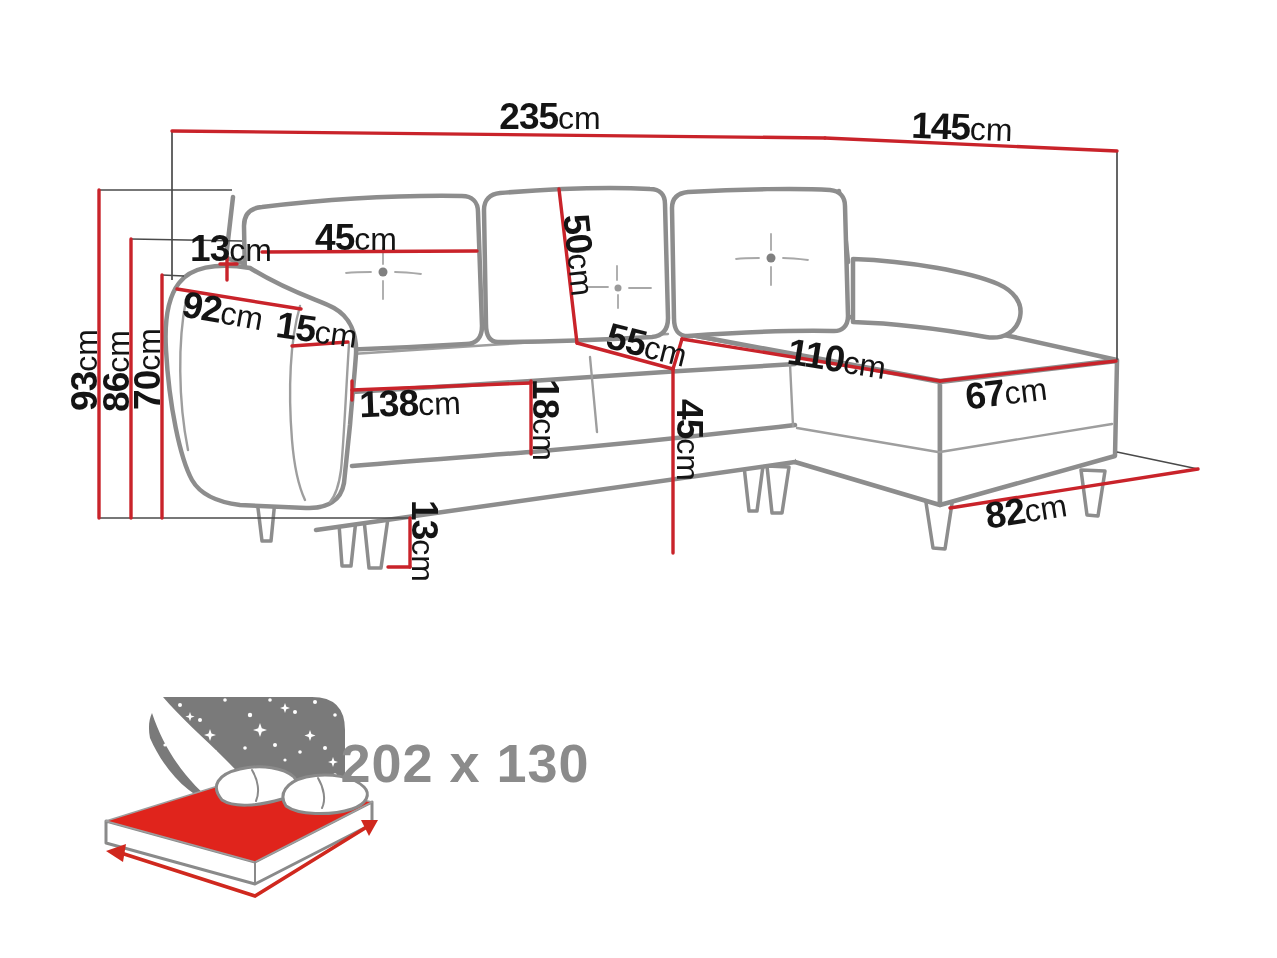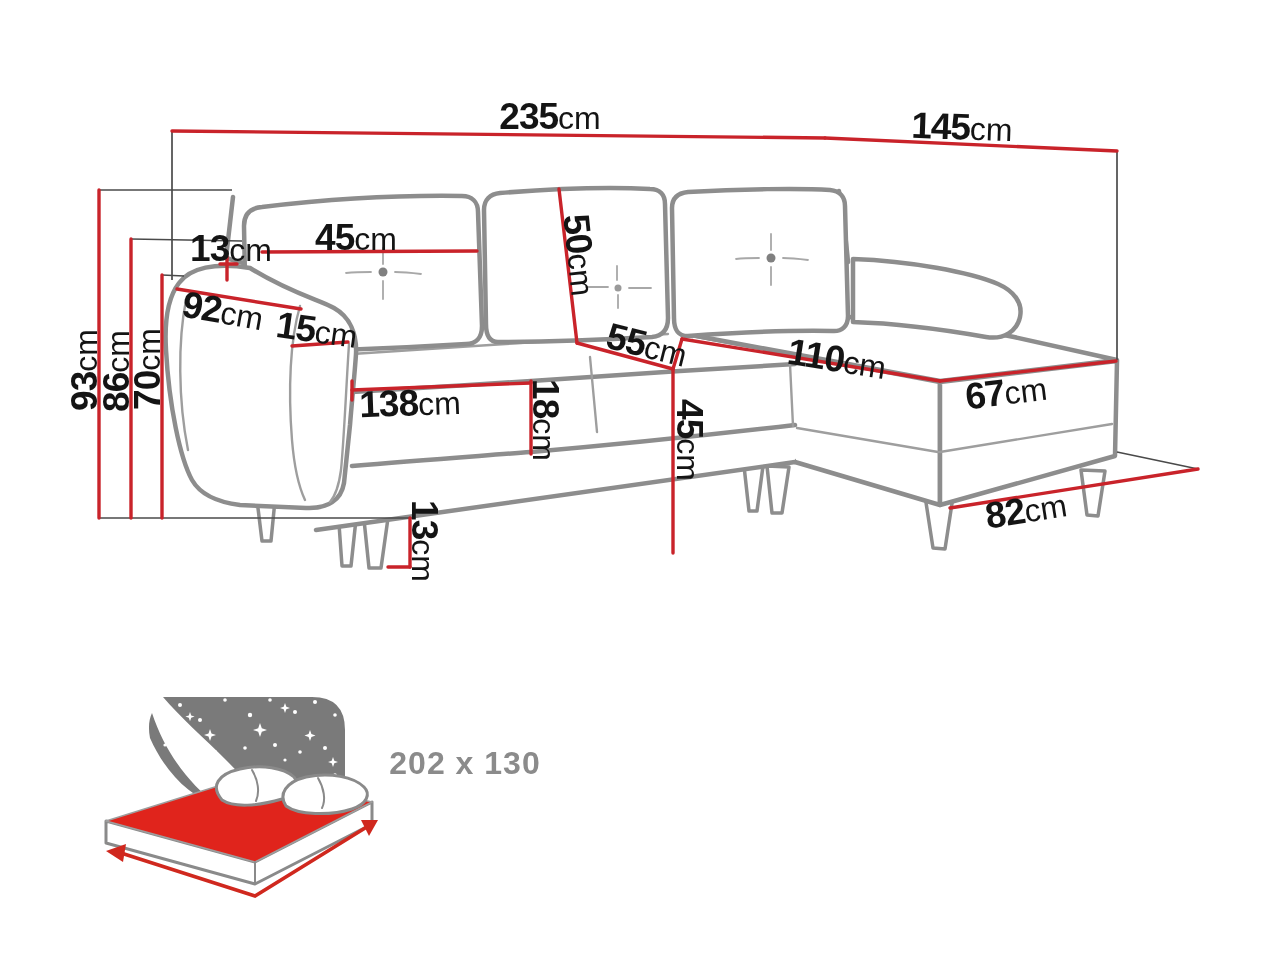--- a/index.html
+++ b/index.html
@@ -5,21 +5,21 @@
   html,body{margin:0;padding:0;background:#ffffff;}
   #stage{position:relative;width:1277px;height:958px;background:#ffffff;overflow:hidden;
          font-family:"Liberation Sans",sans-serif;padding-left:28px;}
   #stage svg{position:absolute;left:0;top:0;}
   
   .dim{position:absolute;transform:translate(-50%,-50%) rotate(var(--r,0deg));
        white-space:nowrap;font-weight:700;font-size:37px;color:#141414;
        letter-spacing:-1px;line-height:1;z-index:5;}
   .dim .unit{font-weight:400;font-size:32px;letter-spacing:0px;}
   .bed-size{position:absolute;transform:translate(-50%,-50%);white-space:nowrap;
-       font-weight:700;font-size:32px;color:#8b8b8b;letter-spacing:1px;z-index:5;}
+       font-weight:700;font-size:54px;color:#8b8b8b;letter-spacing:1px;z-index:5;}
   
   .outline{stroke:#8d8d8d;stroke-width:4.5;fill:#ffffff;stroke-linejoin:round;stroke-linecap:round;}
   .outline-nf{stroke:#8d8d8d;stroke-width:4.5;fill:none;stroke-linejoin:round;stroke-linecap:round;}
   .seam{stroke:#9e9e9e;stroke-width:2.4;fill:none;stroke-linecap:round;}
   .tuft{stroke:#a8a8a8;stroke-width:1.8;fill:none;stroke-linecap:round;}
   .leg{stroke:#8d8d8d;stroke-width:3.5;fill:#ffffff;stroke-linejoin:round;}
   .red{stroke:#c9232a;stroke-width:3.4;fill:none;stroke-linecap:round;}
   .ext{stroke:#4a4a4a;stroke-width:1.7;fill:none;}
   .icon-gray{fill:#7a7a7a;}
   .icon-line{stroke:#8a8a8a;stroke-width:3;fill:#ffffff;stroke-linejoin:round;stroke-linecap:round;}

